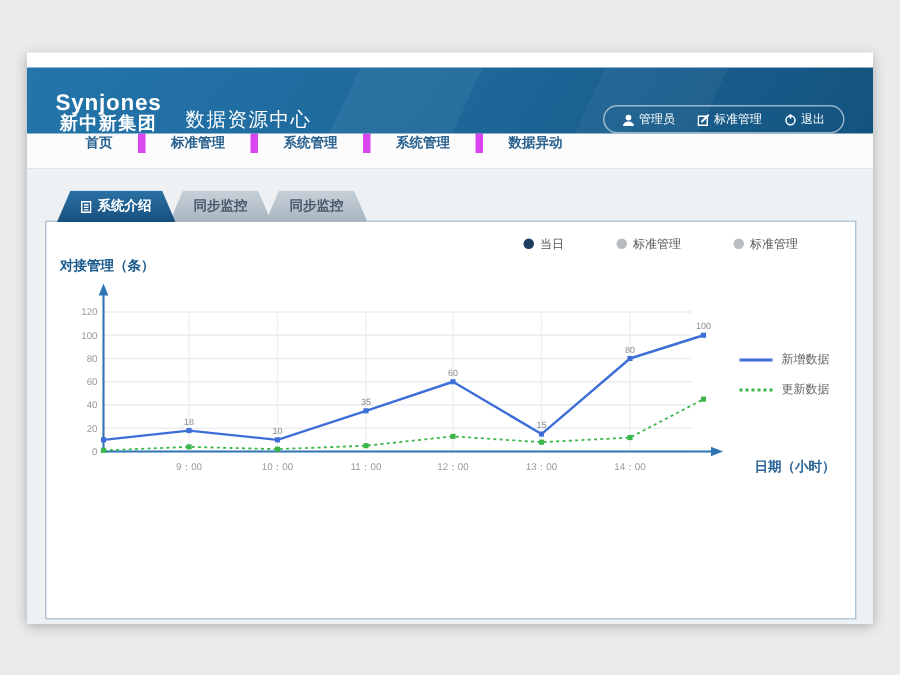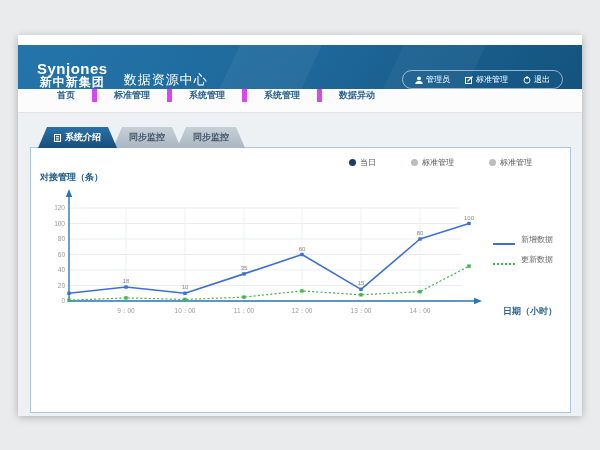--- a/index.html
+++ b/index.html
@@ -37,21 +37,21 @@
   .panel{position:absolute;left:12px;right:11px;top:34px;height:264px;background:#fff;
     border:1px solid #b0c6d8;z-index:1;}
   .radios{position:absolute;right:38px;top:9px;display:flex;gap:35px;}
   .radio{display:flex;align-items:center;gap:4px;font-size:8px;color:#555;cursor:pointer;}
   .dot{width:7px;height:7px;border-radius:50%;background:#b9bdc2;}
   .radio.sel .dot{background:#1e3d63;}
   .chart-title{position:absolute;left:9px;top:23px;font-size:9px;font-weight:bold;color:#1b5a8c;}
   .chart{position:absolute;left:10px;top:38px;}
   .xlabel{position:absolute;left:472px;top:157px;font-size:9px;font-weight:bold;color:#2a6496;white-space:nowrap;}
   .legend{position:absolute;left:462px;top:86px;display:flex;flex-direction:column;gap:9px;}
-  .lg-item{display:flex;align-items:flex-end;gap:6px;font-size:8px;color:#666;white-space:nowrap;}
+  .lg-item{display:flex;align-items:center;gap:6px;font-size:8px;color:#666;white-space:nowrap;}
   .lg-line{width:22px;height:0;border-top:2px solid #3e6fd8;}
   .lg-line.dotted{border-top-style:dotted;border-top-width:2px;}
   .note{position:absolute;left:30px;right:8px;top:209px;font-size:8px;color:#8a8a8a;line-height:1.4;}
   .note .red{color:#cc3333;}
   svg text{font-family:"Liberation Sans","DejaVu Sans",sans-serif;}
 </style>
 </head>
 <body>
 
 <div class="page">

